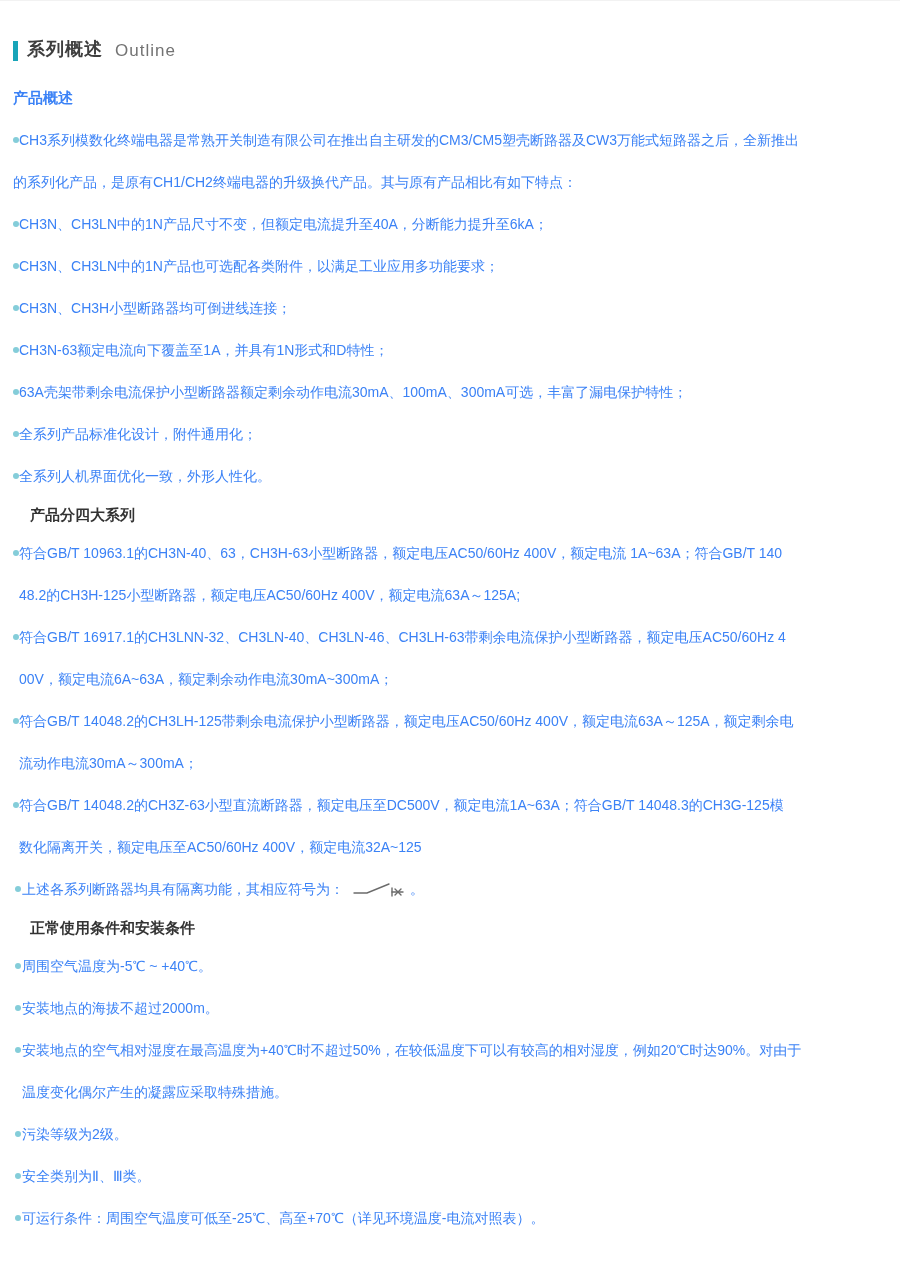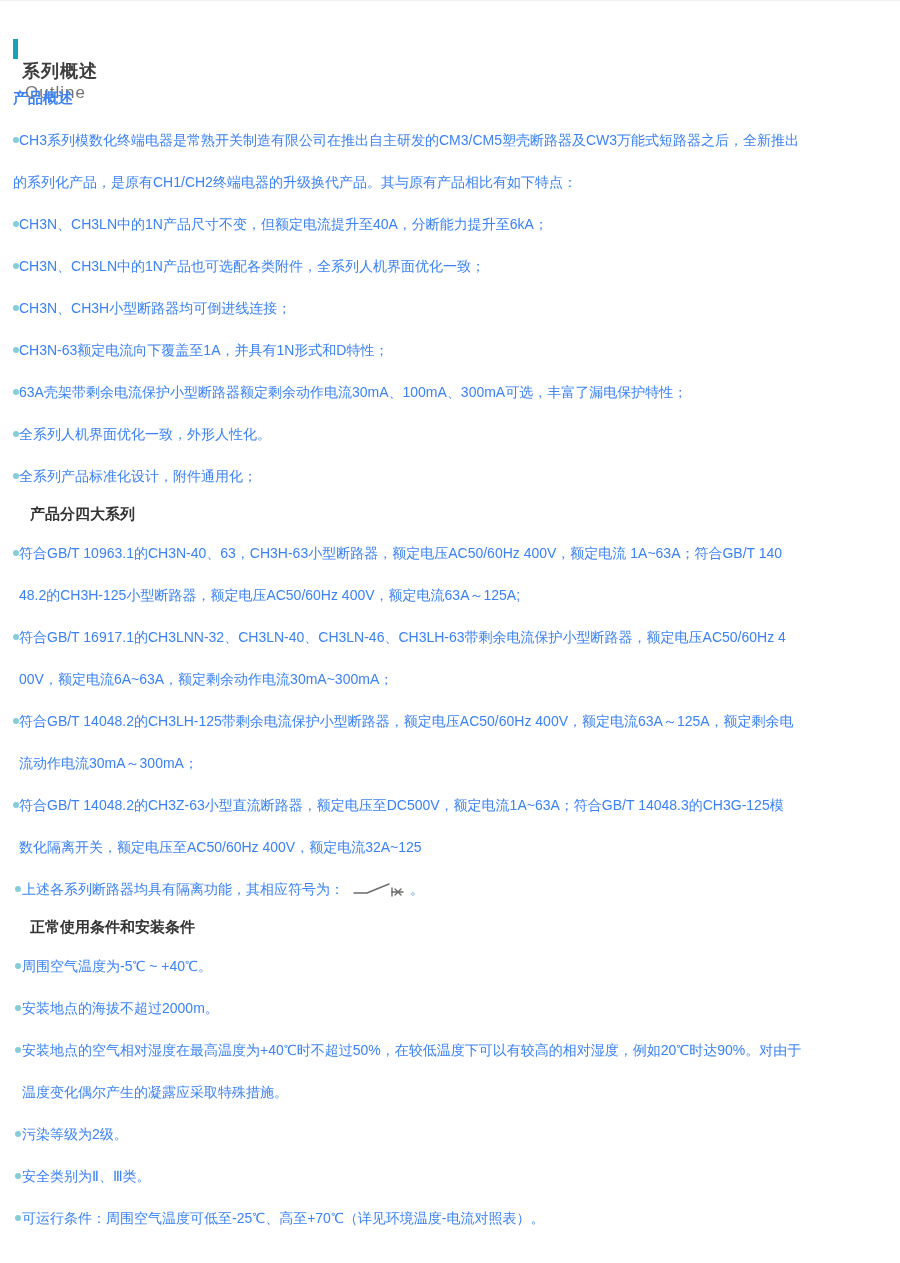--- a/index.html
+++ b/index.html
@@ -2,27 +2,27 @@
 <html><head>
 <meta charset="utf-8">
 <style>
   html,body { margin:0; padding:0; background:#fff; }
   .page {
     width:900px; min-height:1263px; box-sizing:border-box;
     background:#fff; padding:38px 16px 25px 13px;
     font-family:"Liberation Sans", sans-serif;
     border-top:1px solid #f2f2f2;
   }
-  .doc-title { display:flex; align-items:flex-start; height:22px;flex-direction:column; }
+  .doc-title { display:flex; align-items:flex-end; height:22px; }
   .bar { width:5px; height:20px; background:#18a4b8; flex:0 0 auto; }
   .t-zh { margin-left:9px; font-size:18px; font-weight:600; color:#3e3e3e; letter-spacing:1px; }
   .t-en { margin-left:12px; font-size:17px; font-weight:400; color:#737373; letter-spacing:1px; }
 
   .h1 { margin-top:16px; line-height:42px; font-size:15px; font-weight:bold; color:#3b82f6; }
-  .h2 { margin-left:17px; height:35px; line-height:35px; font-size:15px; font-weight:bold; color:#333;font-family:Liberation Serif, serif; }
+  .h2 { margin-left:17px; height:35px; line-height:35px; font-size:15px; font-weight:bold; color:#333; }
 
   .item { position:relative; padding-left:6px; font-size:14px; line-height:42px; color:#3b82f6; }
   .item .dot {
     position:absolute; left:0; top:18px; width:6px; height:6px;
     border-radius:50%; background:#84cdd9;
   }
   .item.ind2 { padding-left:9px; }
   .item.ind2 .dot { left:2px; }
   .ln { white-space:nowrap; }
   .ln.flush { margin-left:-6px; }
@@ -49,46 +49,46 @@
     <div class="ln flush">的系列化产品，是原有CH1/CH2终端电器的升级换代产品。其与原有产品相比有如下特点：</div>
   </div>
 
   <div class="item">
     <span class="dot"></span>
     <div class="ln">CH3N、CH3LN中的1N产品尺寸不变，但额定电流提升至40A，分断能力提升至6kA；</div>
   </div>
 
   <div class="item">
     <span class="dot"></span>
-    <div class="ln">CH3N、CH3LN中的1N产品也可选配各类附件，全系列人机界面优化一致；</div>
+    <div class="ln">CH3N、CH3LN中的1N产品也可选配各类附件，以满足工业应用多功能要求；</div>
   </div>
 
   <div class="item">
     <span class="dot"></span>
     <div class="ln">CH3N、CH3H小型断路器均可倒进线连接；</div>
   </div>
 
   <div class="item">
     <span class="dot"></span>
     <div class="ln">CH3N-63额定电流向下覆盖至1A，并具有1N形式和D特性；</div>
   </div>
 
   <div class="item">
     <span class="dot"></span>
     <div class="ln">63A壳架带剩余电流保护小型断路器额定剩余动作电流30mA、100mA、300mA可选，丰富了漏电保护特性；</div>
   </div>
 
   <div class="item">
     <span class="dot"></span>
-    <div class="ln">全系列人机界面优化一致，外形人性化。</div>
+    <div class="ln">全系列产品标准化设计，附件通用化；</div>
   </div>
 
   <div class="item">
     <span class="dot"></span>
-    <div class="ln">全系列产品标准化设计，附件通用化；</div>
+    <div class="ln">全系列人机界面优化一致，外形人性化。</div>
   </div>
 
   <div class="h2">产品分四大系列</div>
 
   <div class="item">
     <span class="dot"></span>
     <div class="ln">符合GB/T 10963.1的CH3N-40、63，CH3H-63小型断路器，额定电压AC50/60Hz 400V，额定电流 1A~63A；符合GB/T 140</div>
     <div class="ln">48.2的CH3H-125小型断路器，额定电压AC50/60Hz 400V，额定电流63A～125A;</div>
   </div>
 

